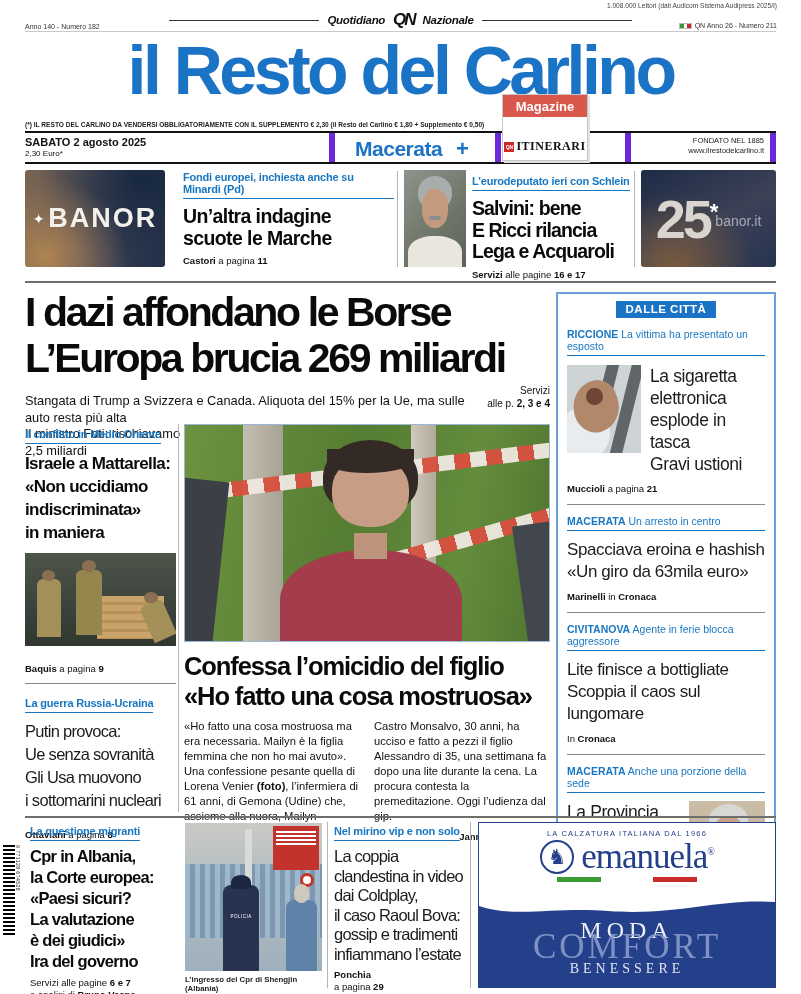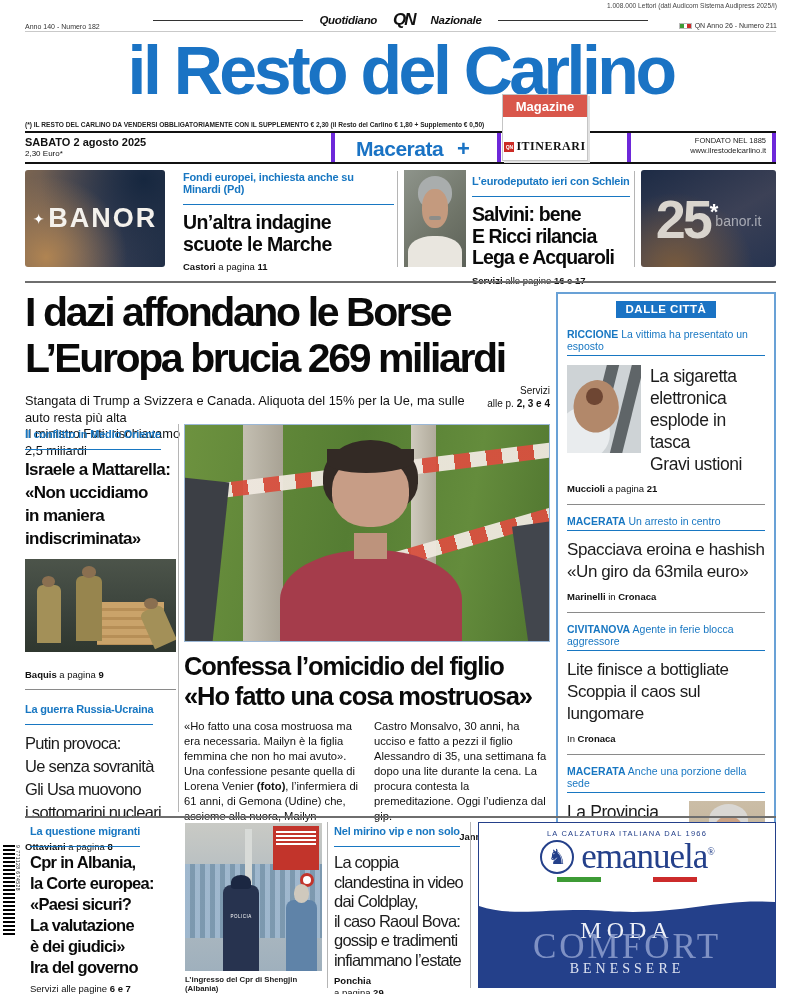--- a/index.html
+++ b/index.html
@@ -4,40 +4,40 @@
 <style>
   * { margin:0; padding:0; box-sizing:border-box; }
   html,body { background:#e8e8e8; }
   .page {
     position:relative; width:801px; height:994px; margin:0 auto;
     background:#ffffff; overflow:hidden;
     font-family:"Liberation Sans", sans-serif; color:#111;
   }
   
   .readers { position:absolute; top:2px; right:24px; font-size:6.6px; color:#444; }
-  .brandrow { position:absolute; top:10px; left:0; right:0; display:flex; align-items:center; justify-content:center; gap:16px; }
+  .brandrow { position:absolute; top:10px; left:0; right:0; display:flex; align-items:center; justify-content:center; gap:8px; }
   .brandrow .rule { width:150px; height:1px; background:#333; }
   .brand-q, .brand-n { font-size:11.5px; font-weight:bold; font-style:italic; letter-spacing:-0.3px; }
   .brand-qn { font-size:17px; font-weight:bold; font-style:italic; letter-spacing:-2px; }
   .anno-left { position:absolute; top:23px; left:25px; font-size:7px; color:#333; }
   .anno-right { position:absolute; top:22px; right:24px; font-size:7px; color:#333; display:flex; align-items:center; gap:3px; }
   .flag { display:inline-flex; height:6px; border:0.5px solid #bbb; }
   .flag i { display:block; width:3.5px; height:100%; }
   .topbar-rule { position:absolute; top:31px; left:25px; right:25px; height:1px; background:#c9c9c9; }
 
   
   .masthead { position:absolute; top:33px; left:0; width:100%; text-align:center;
     font-family:"Liberation Sans", sans-serif; font-weight:bold;
     font-size:68px; letter-spacing:-3.5px; line-height:1.1; color:#1a73c4; }
   .disclaimer { position:absolute; top:121px; left:25px; font-size:6.6px; font-weight:bold; color:#222; }
 
   
   .edition { position:absolute; top:131px; left:25px; right:25px; height:33px;
     border-top:2px solid #111; border-bottom:2px solid #111; display:flex; }
-  .edition .cell { border-right:4px solid #6d28d9; padding:3px 6px 0 0; }
+  .edition .cell { border-right:6px solid #6d28d9; padding:3px 6px 0 0; }
   .ed-date { width:310px; }
   .ed-date .d { font-size:11px; font-weight:bold; }
   .ed-date .p { font-size:8px; margin-top:1px; }
   .ed-city { width:166px; display:flex; align-items:center; justify-content:center; gap:14px; }
   .ed-city .c { font-size:21px; font-weight:bold; color:#1a73c4; letter-spacing:-0.5px; }
   .ed-city .plus { font-size:22px; font-weight:bold; color:#1a73c4; }
   .ed-mag { width:86px; }
   .ed-gap { width:44px; }
   .ed-right { flex:1; border-right:none; text-align:right; padding-top:5px; }
   .ed-right .f { font-size:7.5px; color:#222; }
@@ -49,21 +49,21 @@
     display:flex; flex-direction:column; justify-content:space-between; }
   .booklet .mag { height:22px; background:#d9574b; color:#fff; font-weight:bold; font-size:13px;
     display:flex; align-items:center; justify-content:center; }
   .booklet .itin { display:flex; align-items:center; justify-content:center; gap:2px; padding-bottom:6px; }
   .booklet .itin .sq { width:10px; height:10px; background:#cc2b25; color:#fff; font-size:5px; font-weight:bold;
     display:flex; align-items:center; justify-content:center; }
   .booklet .itin .t { font-family:"Liberation Serif", serif; font-weight:bold; font-size:12px; letter-spacing:0.5px; }
 
   
   .kicker { color:#1877c2; font-size:11px; font-weight:bold; letter-spacing:-0.2px;
-    border-bottom:1.5px solid #1877c2; padding-bottom:9px; display:inline-block; }
+    border-bottom:1.5px solid #1877c2; padding-bottom:3px; display:inline-block; }
   .h-bold { font-weight:bold; color:#0a0a0a; letter-spacing:-0.6px; }
   .h-light { font-weight:normal; color:#1c1c1c; letter-spacing:-0.4px; }
   .byline { font-size:9.5px; color:#111; }
   .byline b { font-weight:bold; }
   .vline { position:absolute; width:1px; background:#b5b5b5; }
 
   
   .ad-banor { position:absolute; left:25px; top:170px; width:140px; height:97px; border-radius:3px;
     background: radial-gradient(circle at 15% 90%, #b08452 0%, rgba(176,132,82,0) 55%),
                 radial-gradient(circle at 85% 10%, #16273f 0%, rgba(22,39,63,0) 70%),
@@ -375,22 +375,22 @@
       </div>
     </div>
     <div class="byline rb-byline" style="margin-top:6px"><b>Veroli</b><span> in </span><b>Cronaca</b></div>
   </div>
 
   <div class="left-col">
     <span class="kicker">Il conflitto in Medio Oriente</span>
     <div class="lc-h1 h-bold">
       <div>Israele a Mattarella:</div>
       <div>«Non uccidiamo</div>
+      <div>indiscriminata»</div>
       <div>in maniera</div>
-      <div>indiscriminata»</div>
     </div>
     <div class="photo-sold">
       <div class="crate"></div>
       <div class="s1"></div>
       <div class="s2"></div>
       <div class="s3"></div>
       <div class="h1"></div>
       <div class="h2"></div>
       <div class="h3"></div>
     </div>

